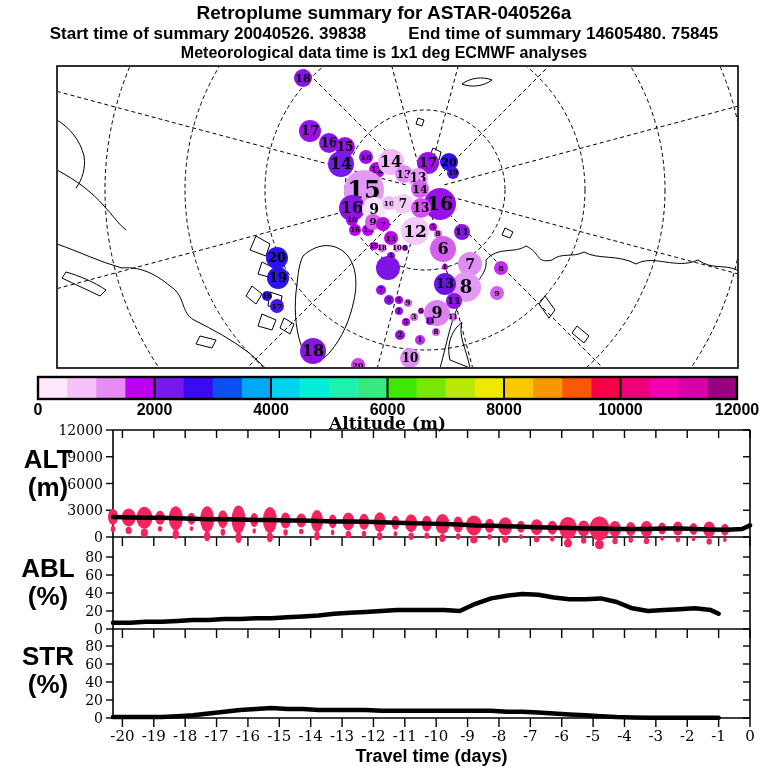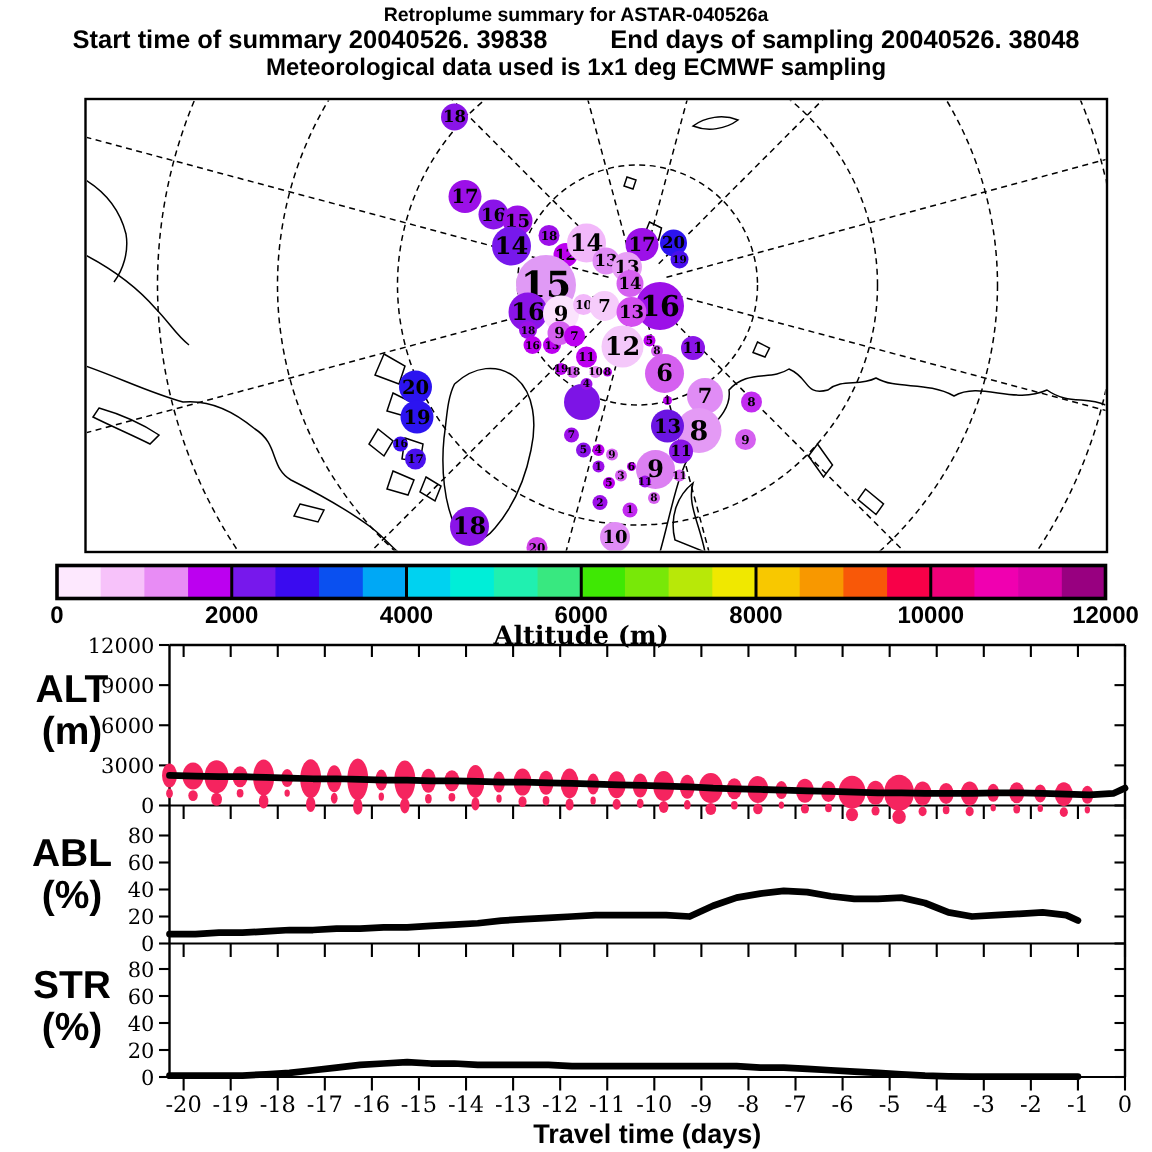--- a/index.html
+++ b/index.html
@@ -1,34 +1,34 @@
 <!DOCTYPE html>
 <html><head>
 <meta charset="utf-8">
 <style>
   html,body{margin:0;padding:0;background:#fff;}
   #figure{position:relative;width:768px;height:768px;background:#fff;overflow:hidden;
           font-family:"Liberation Sans",sans-serif;color:#000;}
   .titles{position:absolute;top:2px;left:0;width:768px;text-align:center;font-weight:bold;line-height:1.16;}
-  .t1{font-size:13px;}
+  .t1{font-size:19px;}
   .t2{font-size:17px;white-space:pre;}
   .t3{font-size:16px;}
   .gap{display:inline-block;width:42px;}
   svg text{fill:#000;}
   .serif{font-family:"DejaVu Serif","Liberation Serif",serif;}
   .sans{font-family:"Liberation Sans",sans-serif;}
 </style>
 </head>
 <body>
 
 <div id="figure">
   <div class="titles">
     <div class="t1">Retroplume summary for ASTAR-040526a</div>
-    <div class="t2"><span>Start time of summary</span> <span>20040526. 39838</span><span class="gap"></span><span>End days of sampling</span> <span>20040526. 38048</span></div>
-    <div class="t3">Meteorological data used is 1x1 deg ECMWF sampling</div>
+    <div class="t2"><span>Start time of summary</span> <span>20040526. 39838</span><span class="gap"></span><span>End time of summary</span> <span>14605480. 75845</span></div>
+    <div class="t3">Meteorological data time is 1x1 deg ECMWF analyses</div>
   </div>
   <svg id="plot" width="768" height="768" viewBox="0 0 768 768">
       <clipPath id="mapclip">
         <rect x="58" y="67" width="679" height="300"></rect>
       </clipPath>
       <g clip-path="url(#mapclip)">
         <g>
           <circle cx="425" cy="190" r="80" fill="none" stroke="#000" stroke-width="1" stroke-dasharray="4,3"></circle>
           <circle cx="425" cy="190" r="160" fill="none" stroke="#000" stroke-width="1" stroke-dasharray="4,3"></circle>
           <circle cx="425" cy="190" r="240" fill="none" stroke="#000" stroke-width="1" stroke-dasharray="4,3"></circle>

